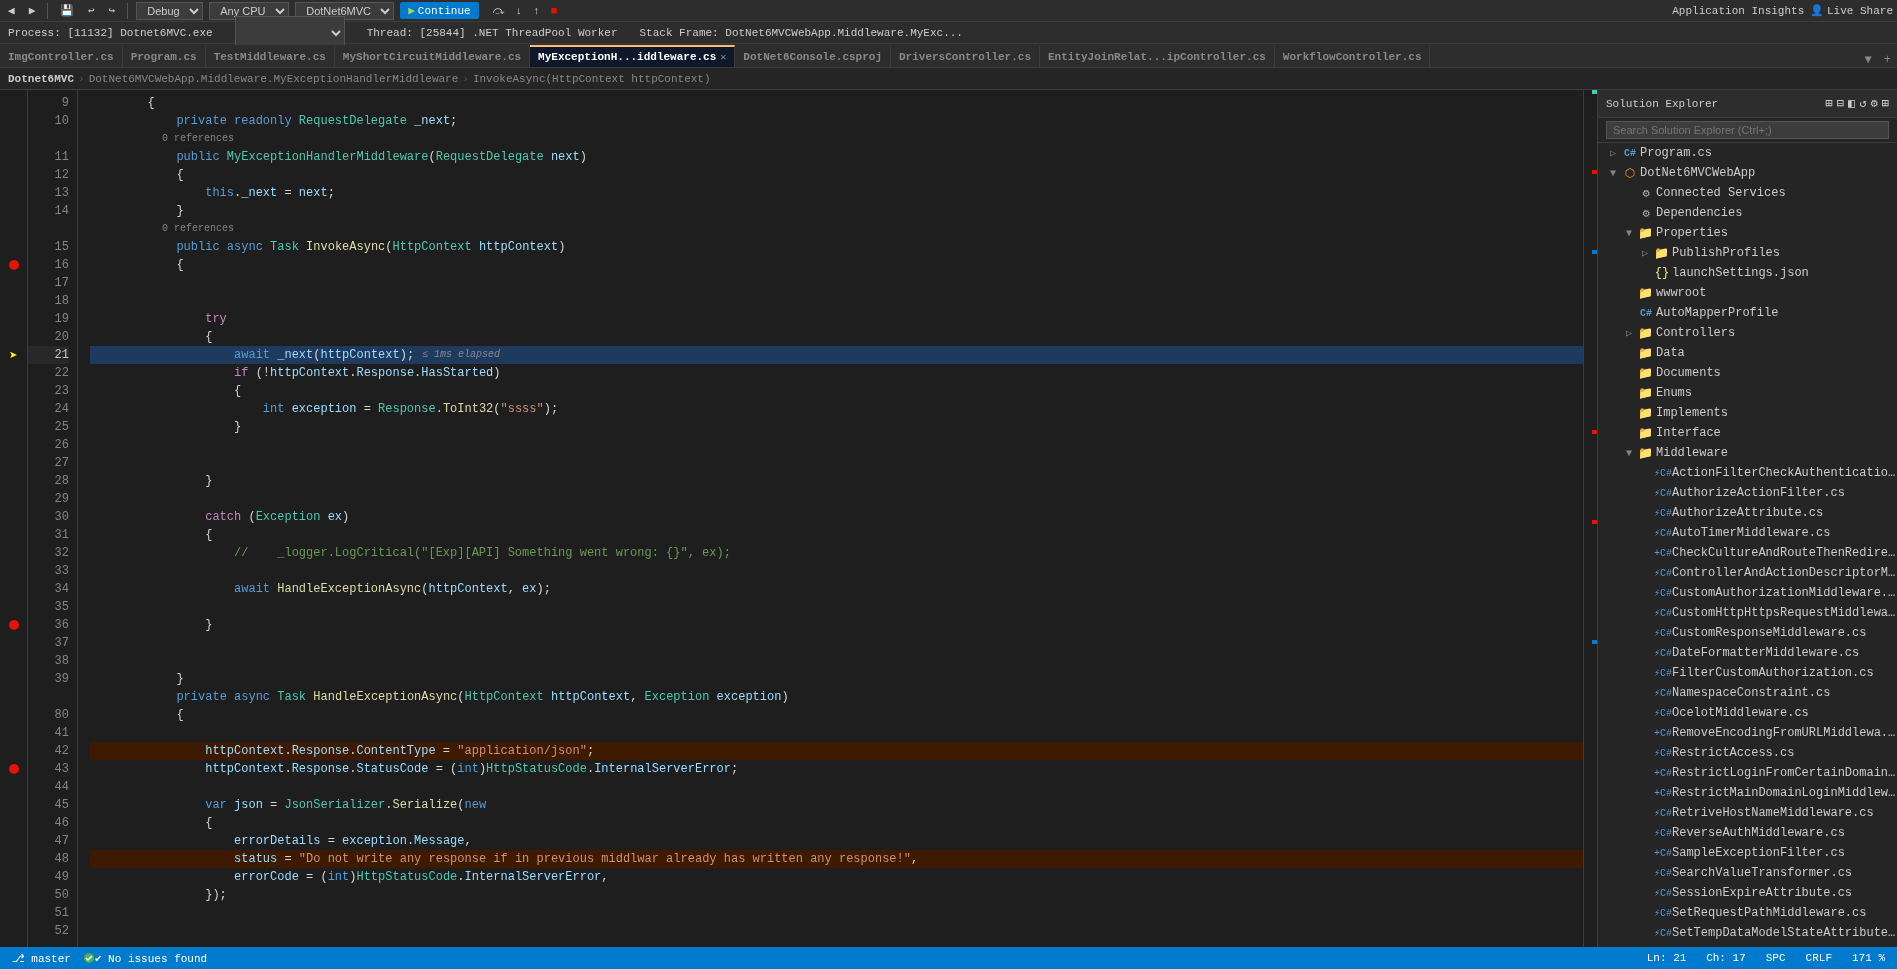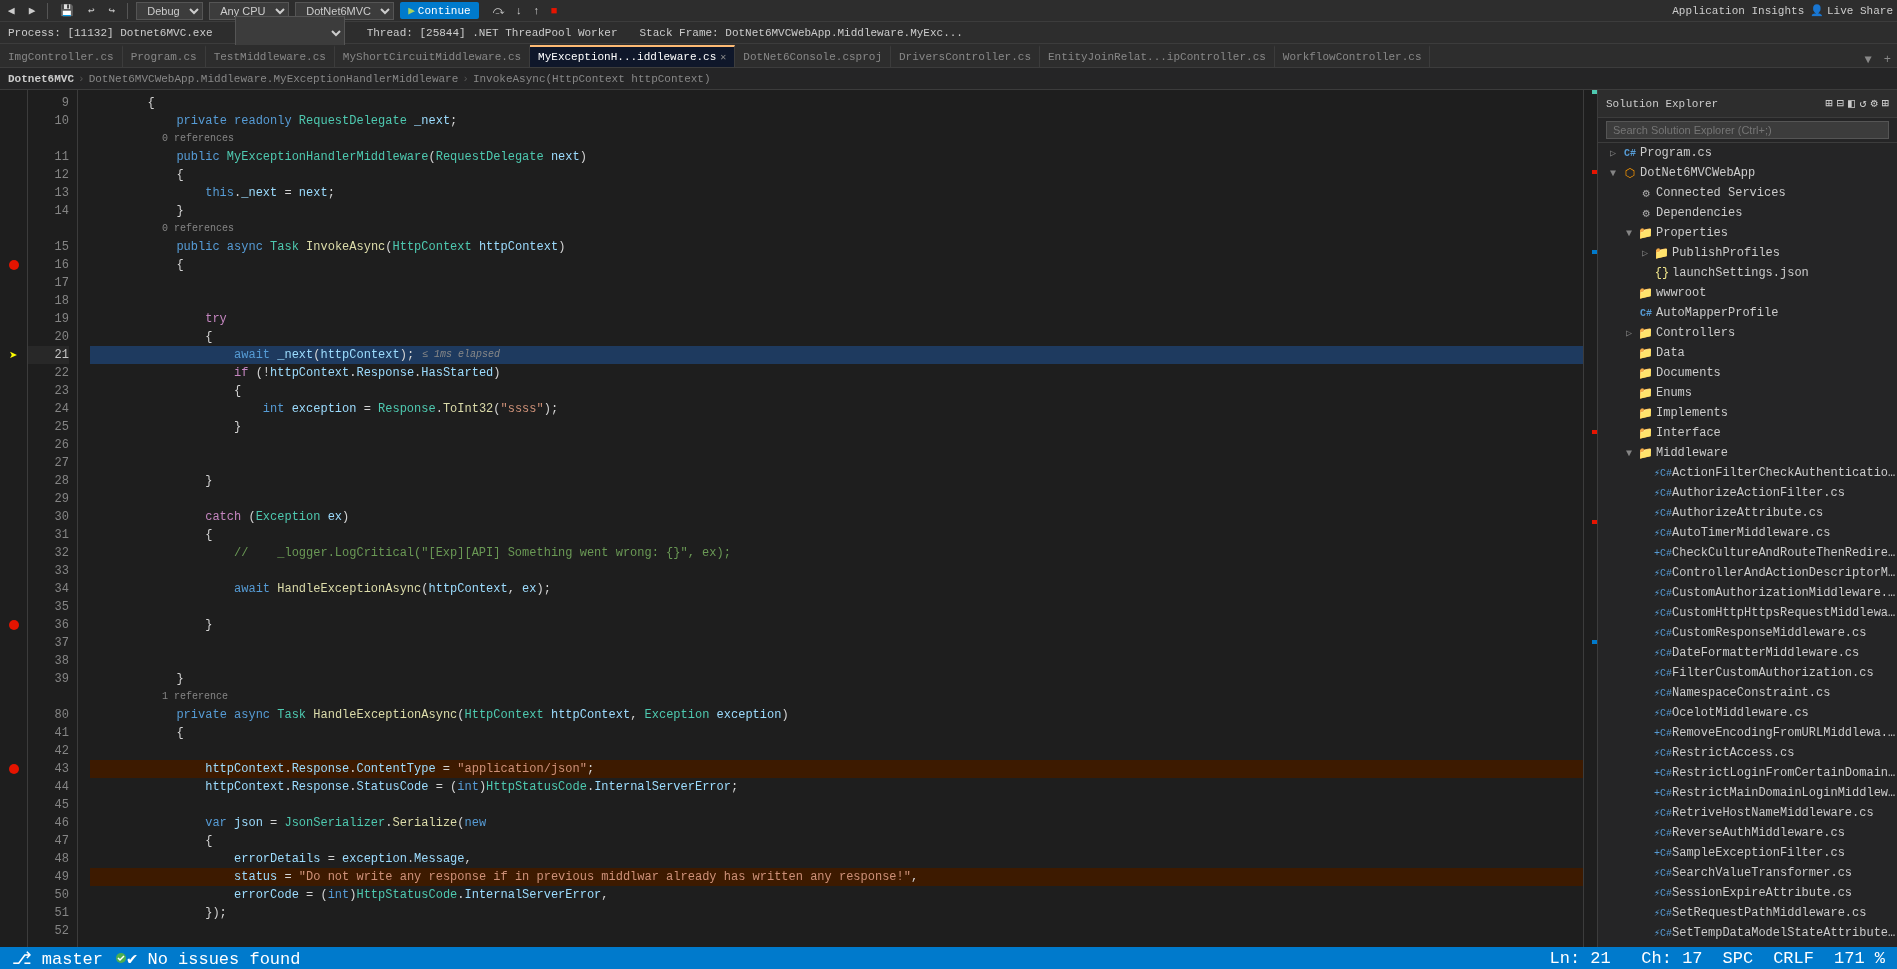--- a/index.html
+++ b/index.html
@@ -98,20 +98,21 @@
       display: flex;
       align-items: center;
       gap: 4px;
       font-size: 11px;
       background: #2d2d2d;
       color: #888;
       border-right: 1px solid #3c3c3c;
       cursor: pointer;
       white-space: nowrap;
       border-top: 2px solid transparent;
+      font-weight: bold;
     }
     .tab.active {
       background: #0f172a;
       color: #fff;
       border-top: 2px solid #fdba74;
     }
     .tab-close { font-size: 10px; cursor: pointer; color: #888; }
 
     
     #path-bar {
@@ -243,21 +244,21 @@
     .tree-label { overflow: hidden; text-overflow: ellipsis; }
     .icon-folder { color: #dcb67a; }
 
     
     #status-bar {
       background: #007acc;
       height: 22px;
       display: flex;
       align-items: center;
       padding: 0 8px;
-      font-size: 17px;
+      font-size: 11px;
       color: white;
       gap: 8px;
     }
     .status-item { padding: 0 4px; cursor: pointer; white-space: nowrap; }
     .status-right { margin-left: auto; display: flex; gap: 12px; }
     .status-error { display: flex; align-items: center; gap: 0; }
 
     
     ::-webkit-scrollbar { width: 8px; height: 8px; }
     ::-webkit-scrollbar-track { background: #1e1e1e; }
@@ -570,23 +571,20 @@
       </div>
 
       <div class="code-line">&nbsp;</div>
 
       <div class="code-line">&nbsp;</div>
 
       <div class="code-line">
         <span>            }</span>
       </div>
 
-      <div class="code-line">
-        <span class="ref-hint">            1 reference</span>
-      </div>
 
       <div class="code-line">
         <span>            </span><span class="kw">private</span><span> </span><span class="kw">async</span><span> </span><span class="type">Task</span><span> </span><span class="method">HandleExceptionAsync</span><span>(</span><span class="type">HttpContext</span><span> </span><span class="param">httpContext</span><span>, </span><span class="type">Exception</span><span> </span><span class="param">exception</span><span>)</span>
       </div>
 
       <div class="code-line">
         <span>            {</span>
       </div>
 
       <div class="code-line">&nbsp;</div>

